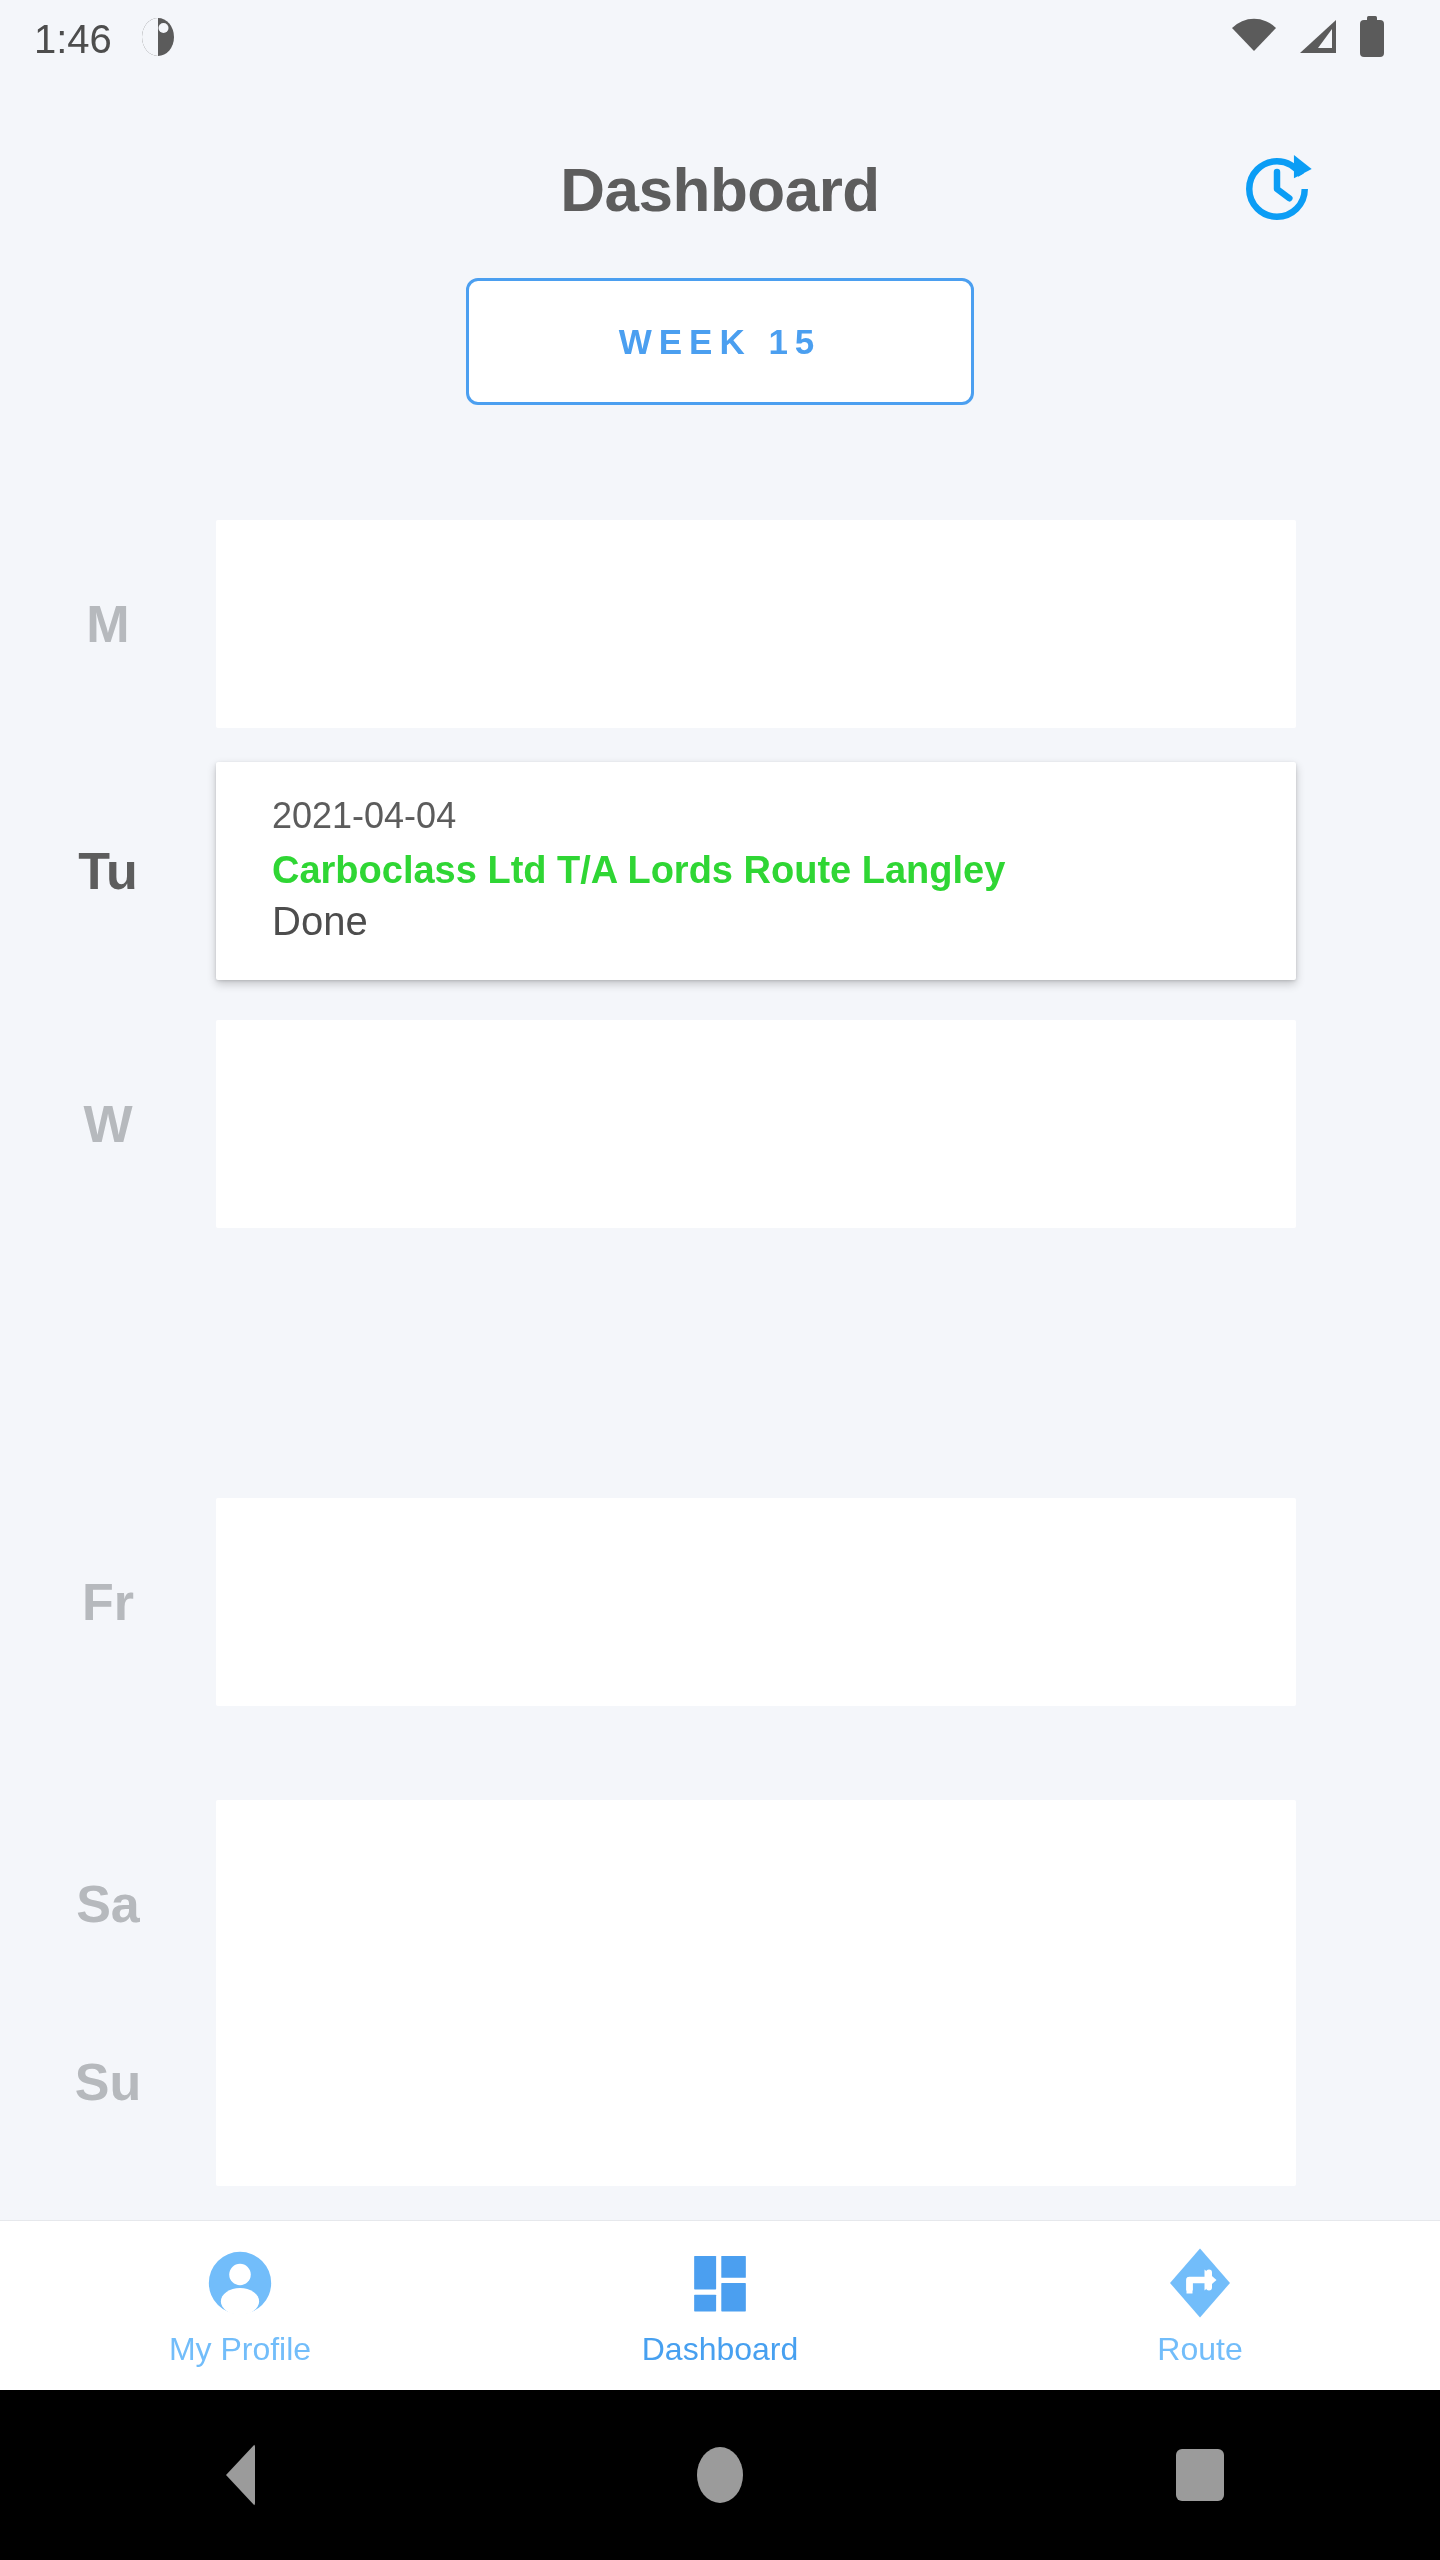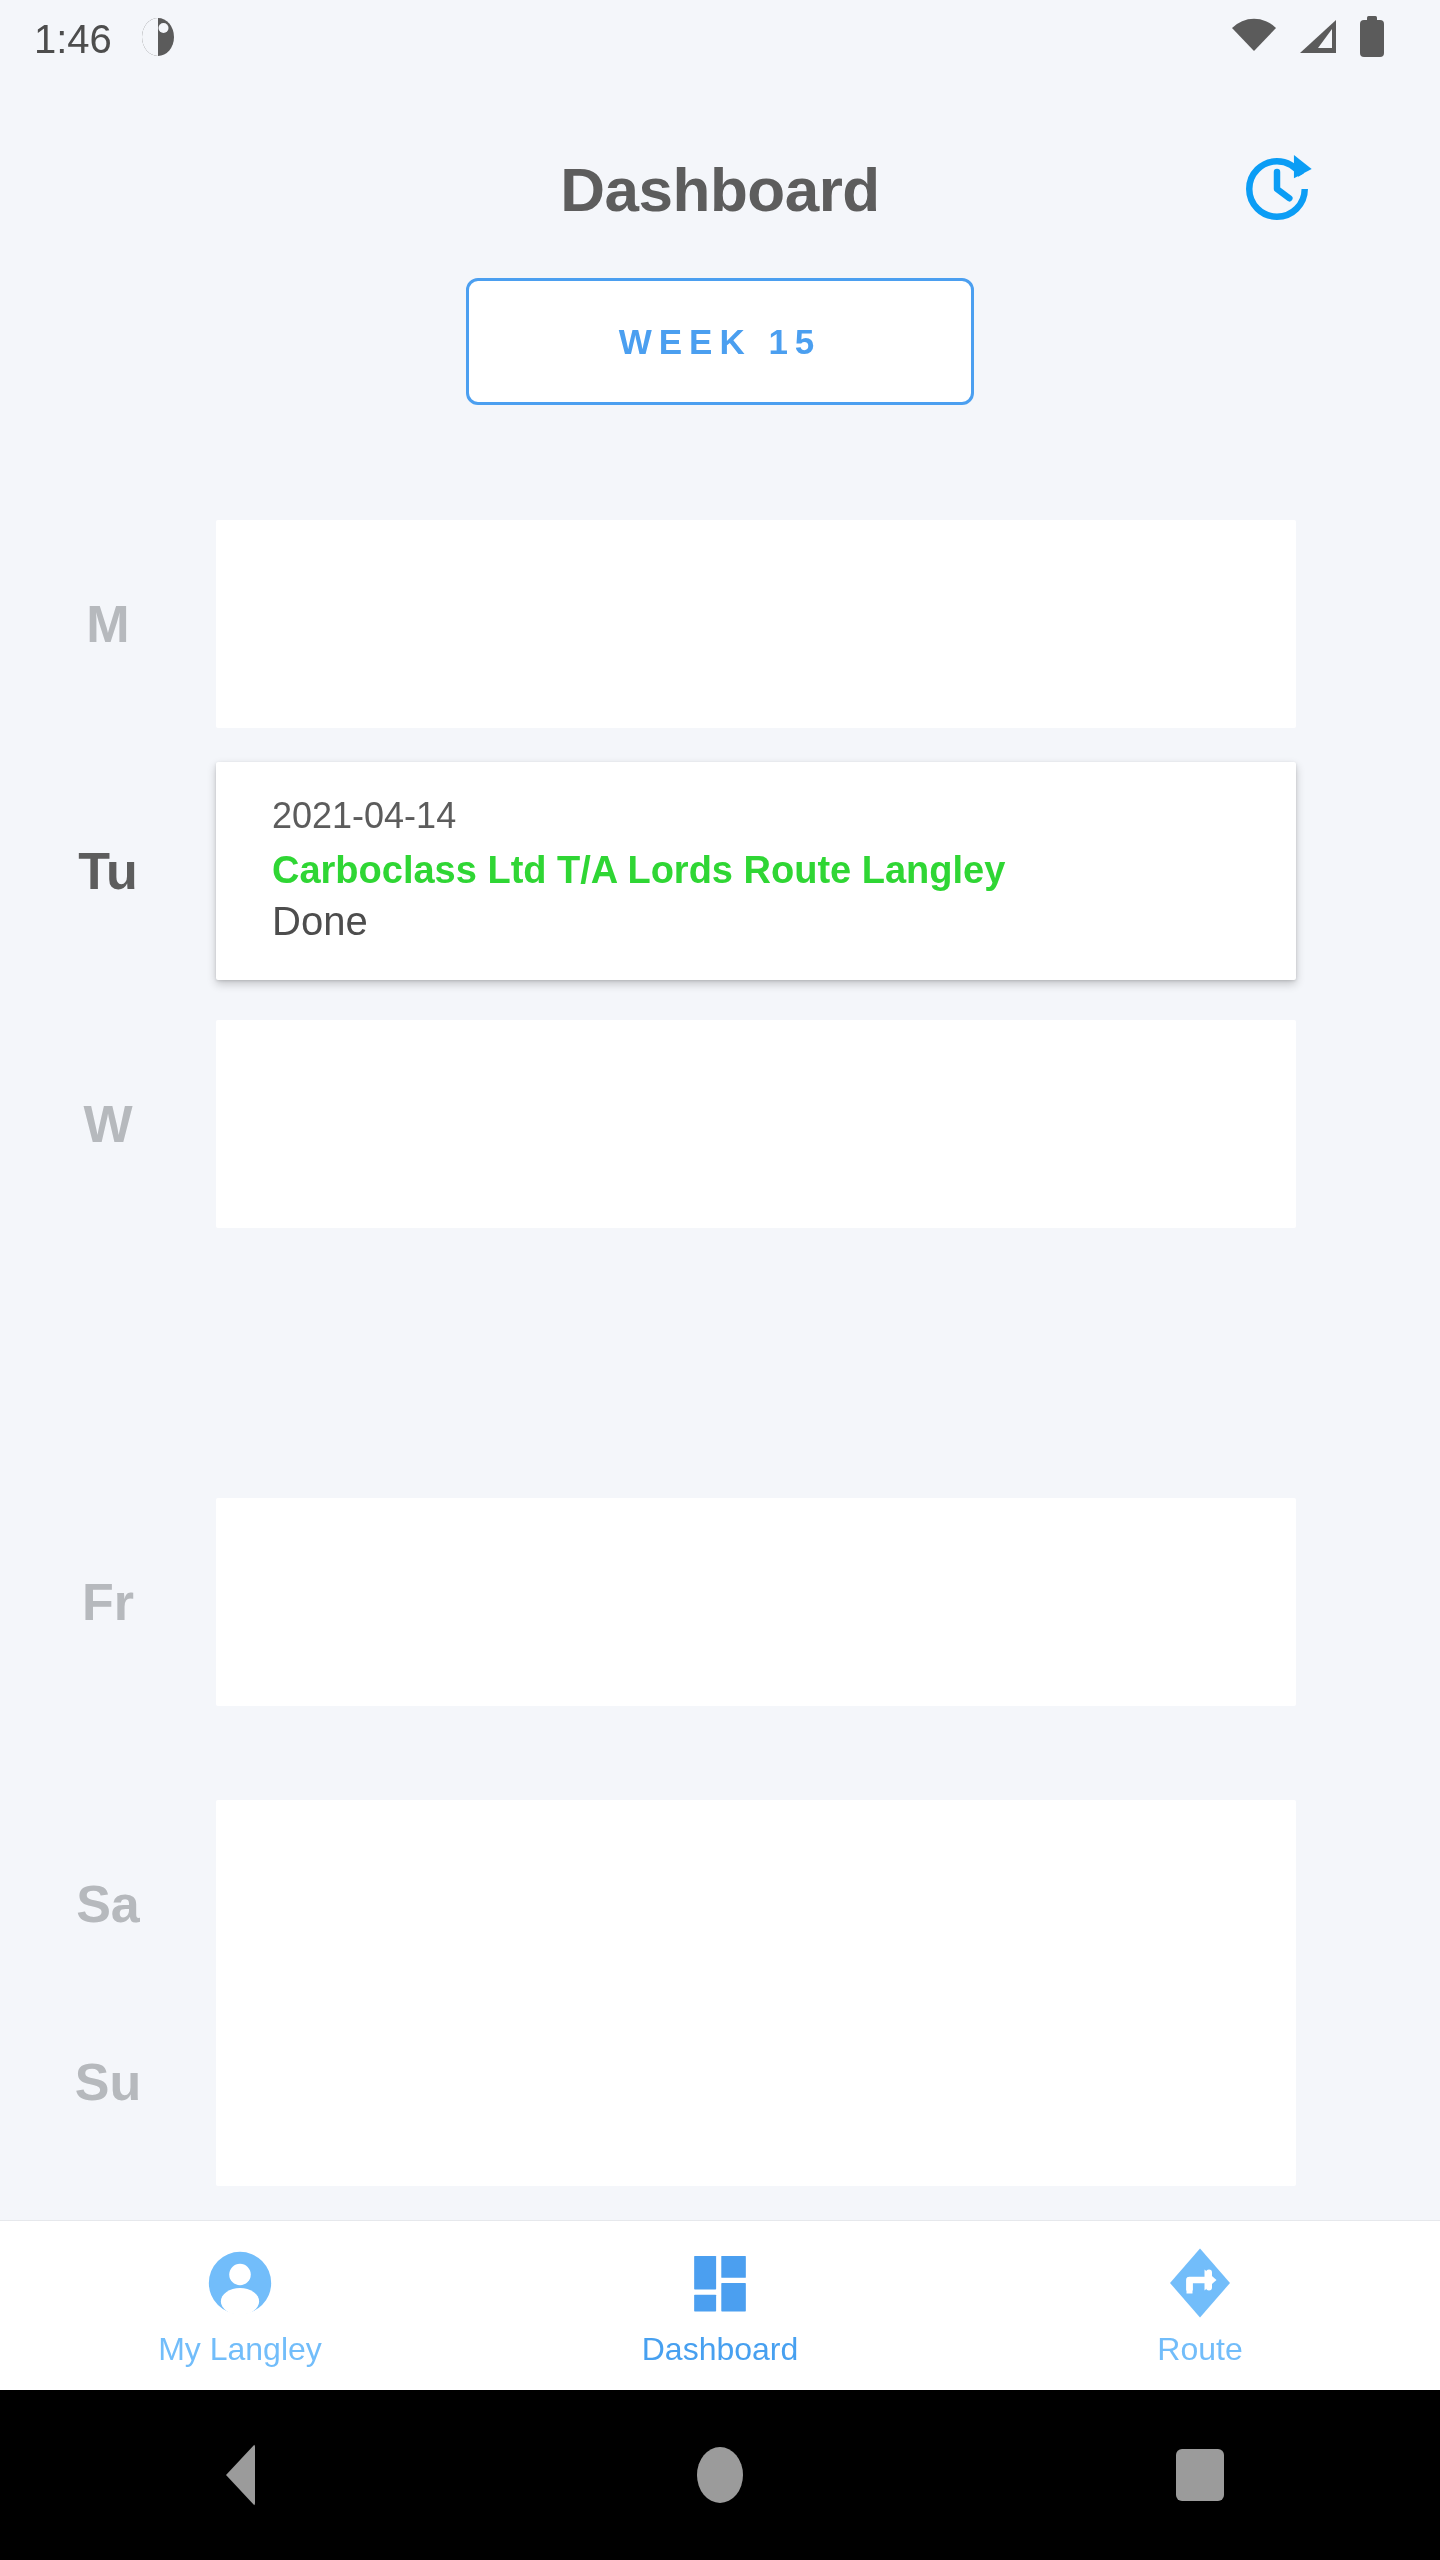--- a/index.html
+++ b/index.html
@@ -191,21 +191,21 @@
   </div>
 
   <div class="week-list">
       <div class="day-row" style="top: 0px; height: 208px;">
         <div class="day-label">M</div>
         <div class="day-card"></div>
       </div>
       <div class="day-row" style="top: 242px; height: 218px;">
         <div class="day-label active">Tu</div>
         <div class="day-card filled">
-          <div class="entry-date">2021-04-14</div>
+          <div class="entry-date">2021-04-04</div>
           <div class="entry-title">Carboclass Ltd T/A Lords Route Langley</div>
           <div class="entry-status">Done</div>
         </div>
       </div>
       <div class="day-row" style="top: 500px; height: 208px;">
         <div class="day-label">W</div>
         <div class="day-card"></div>
       </div>
       <div class="day-row" style="top: 978px; height: 208px;">
         <div class="day-label">Fr</div>
@@ -224,21 +224,21 @@
   <div class="bottom-nav">
 
     <div class="nav-item">
       <span class="nav-icon">
         <svg width="68" height="68" viewBox="0 0 48 48">
           <circle cx="24" cy="24" r="22" fill="#72bdfa"></circle>
           <circle cx="24" cy="18" r="7.6" fill="#ffffff"></circle>
           <ellipse cx="24" cy="37" rx="13.5" ry="9.5" fill="#ffffff"></ellipse>
         </svg>
       </span>
-      <span class="nav-label">My Langley</span>
+      <span class="nav-label">My Profile</span>
     </div>
 
     <div class="nav-item active">
       <span class="nav-icon">
         <svg width="62" height="62" viewBox="0 0 48 48">
           <rect x="4" y="3" width="17" height="26" rx="0.5" fill="#4b9ff0"></rect>
           <rect x="25" y="3" width="19" height="17" rx="0.5" fill="#4b9ff0"></rect>
           <rect x="4" y="33" width="17" height="13" rx="0.5" fill="#4b9ff0"></rect>
           <rect x="25" y="24" width="19" height="22" rx="0.5" fill="#4b9ff0"></rect>
         </svg>

